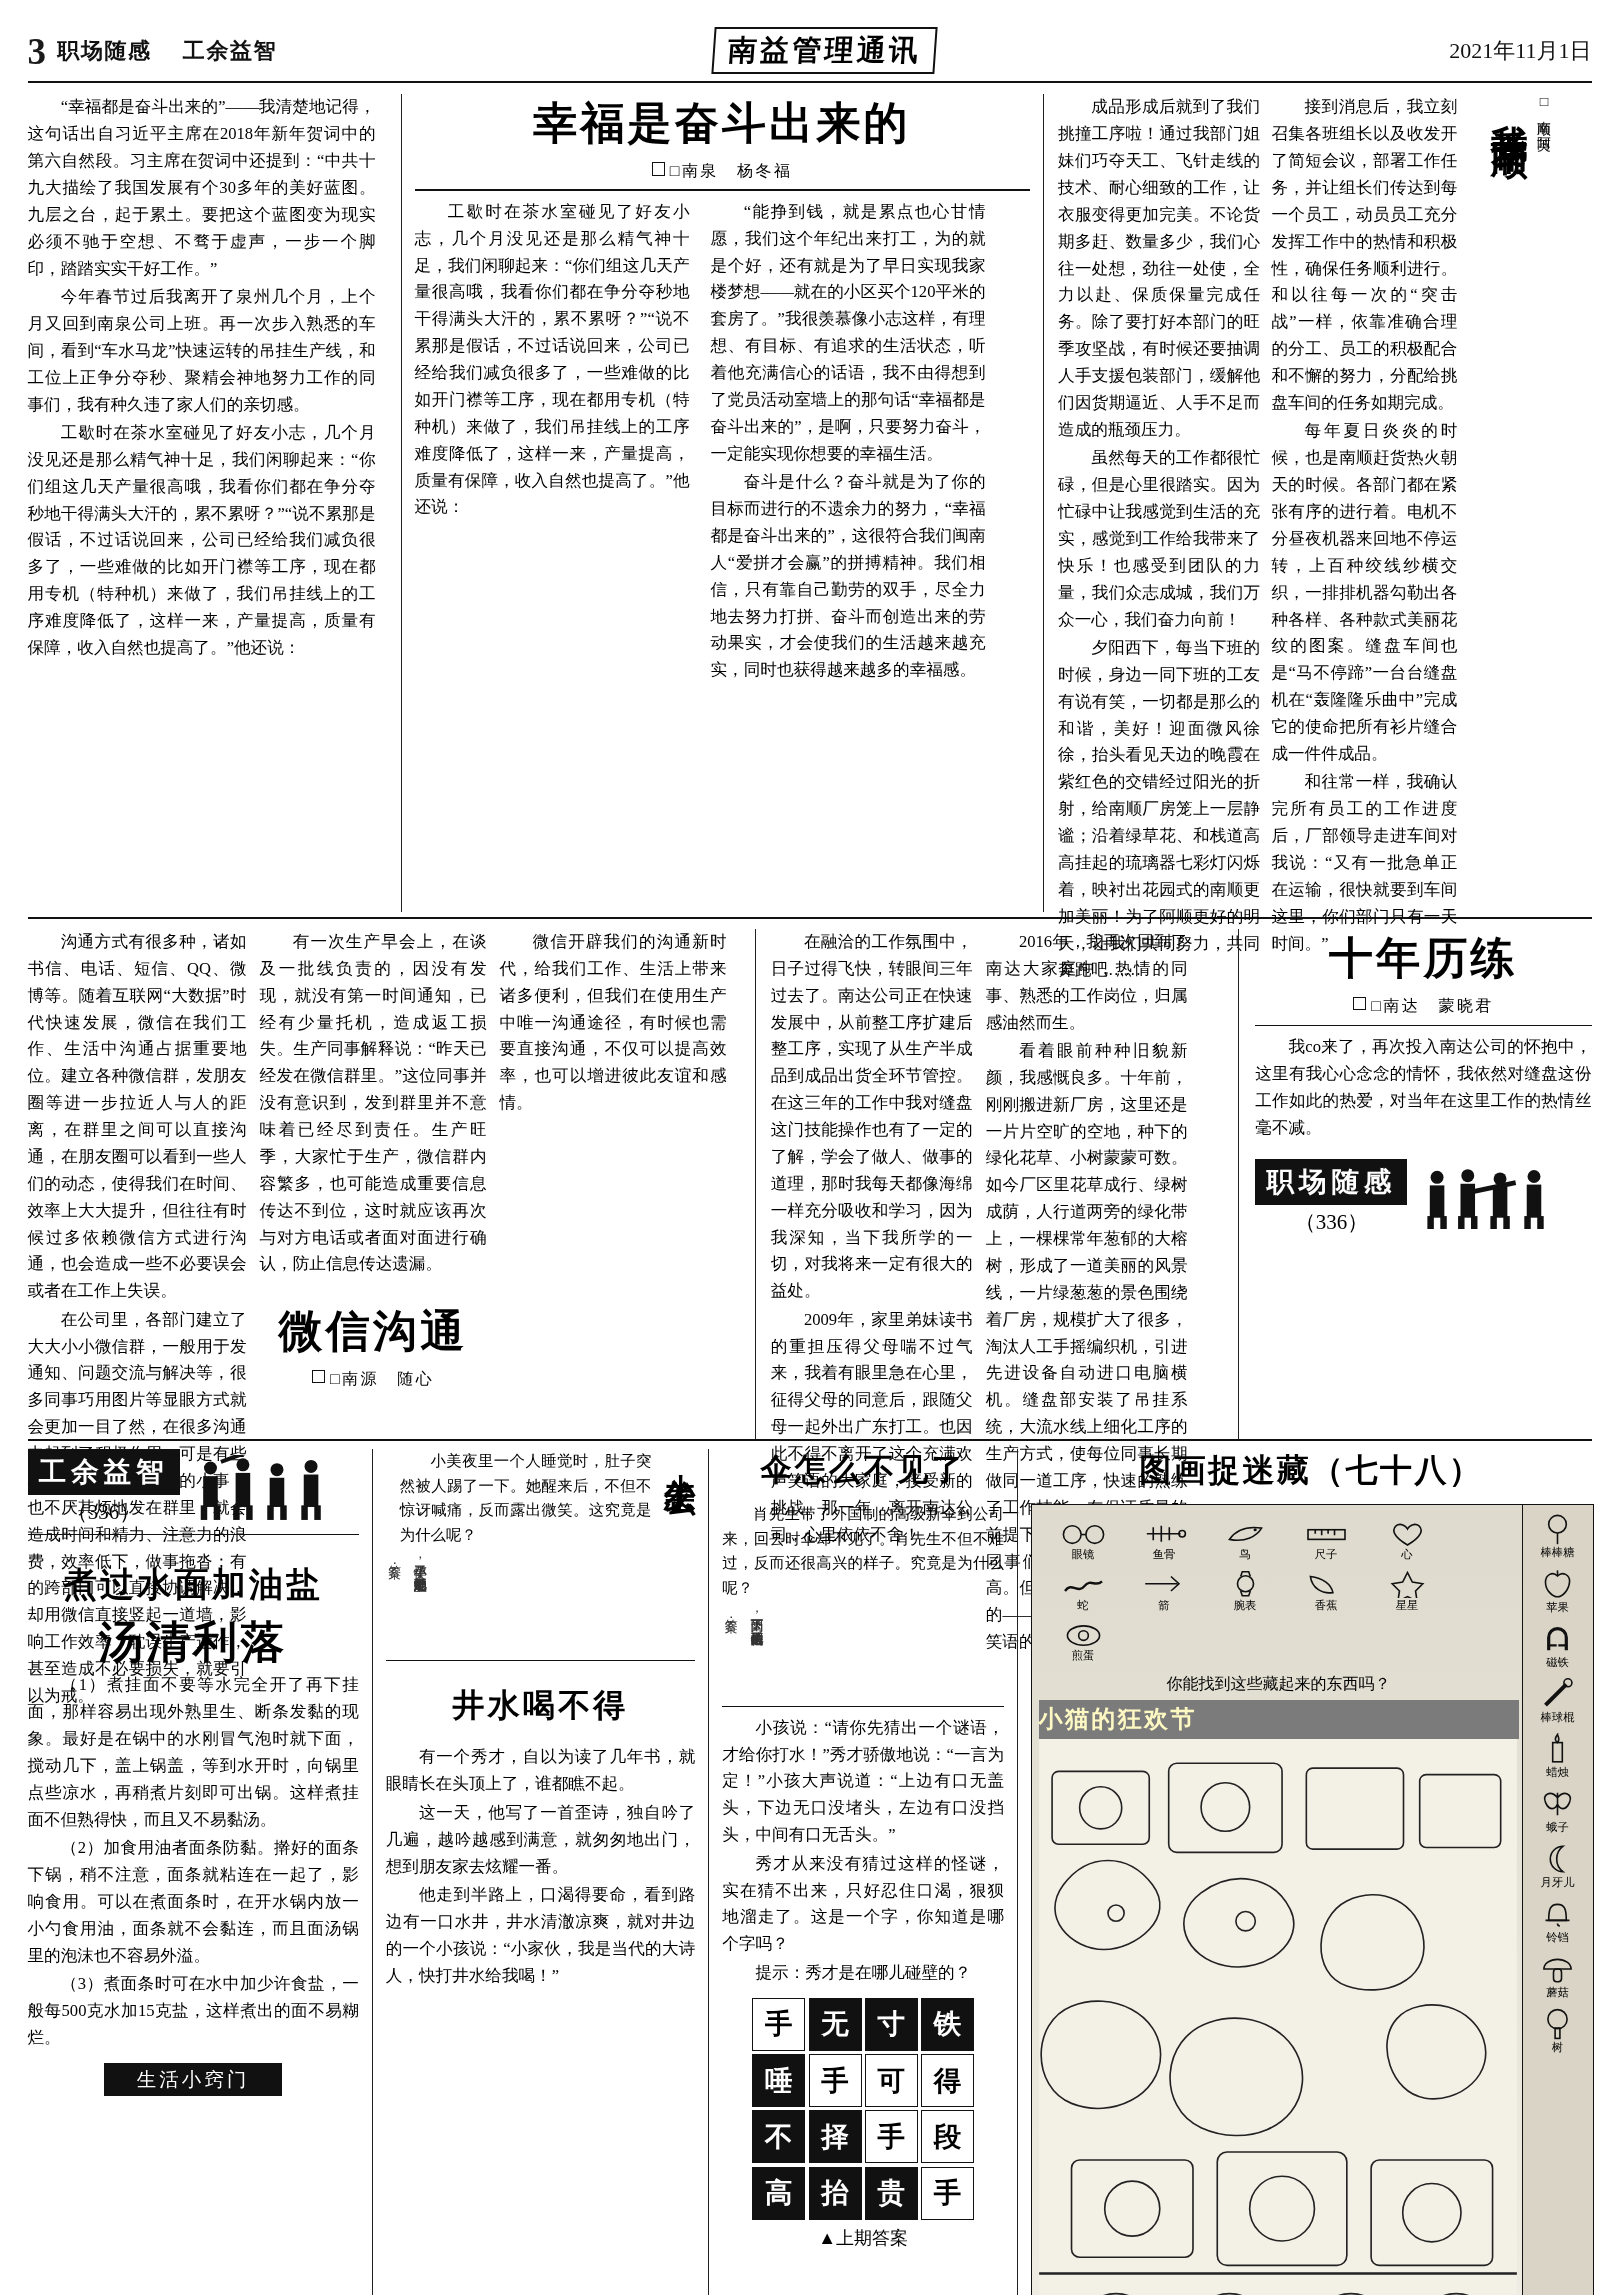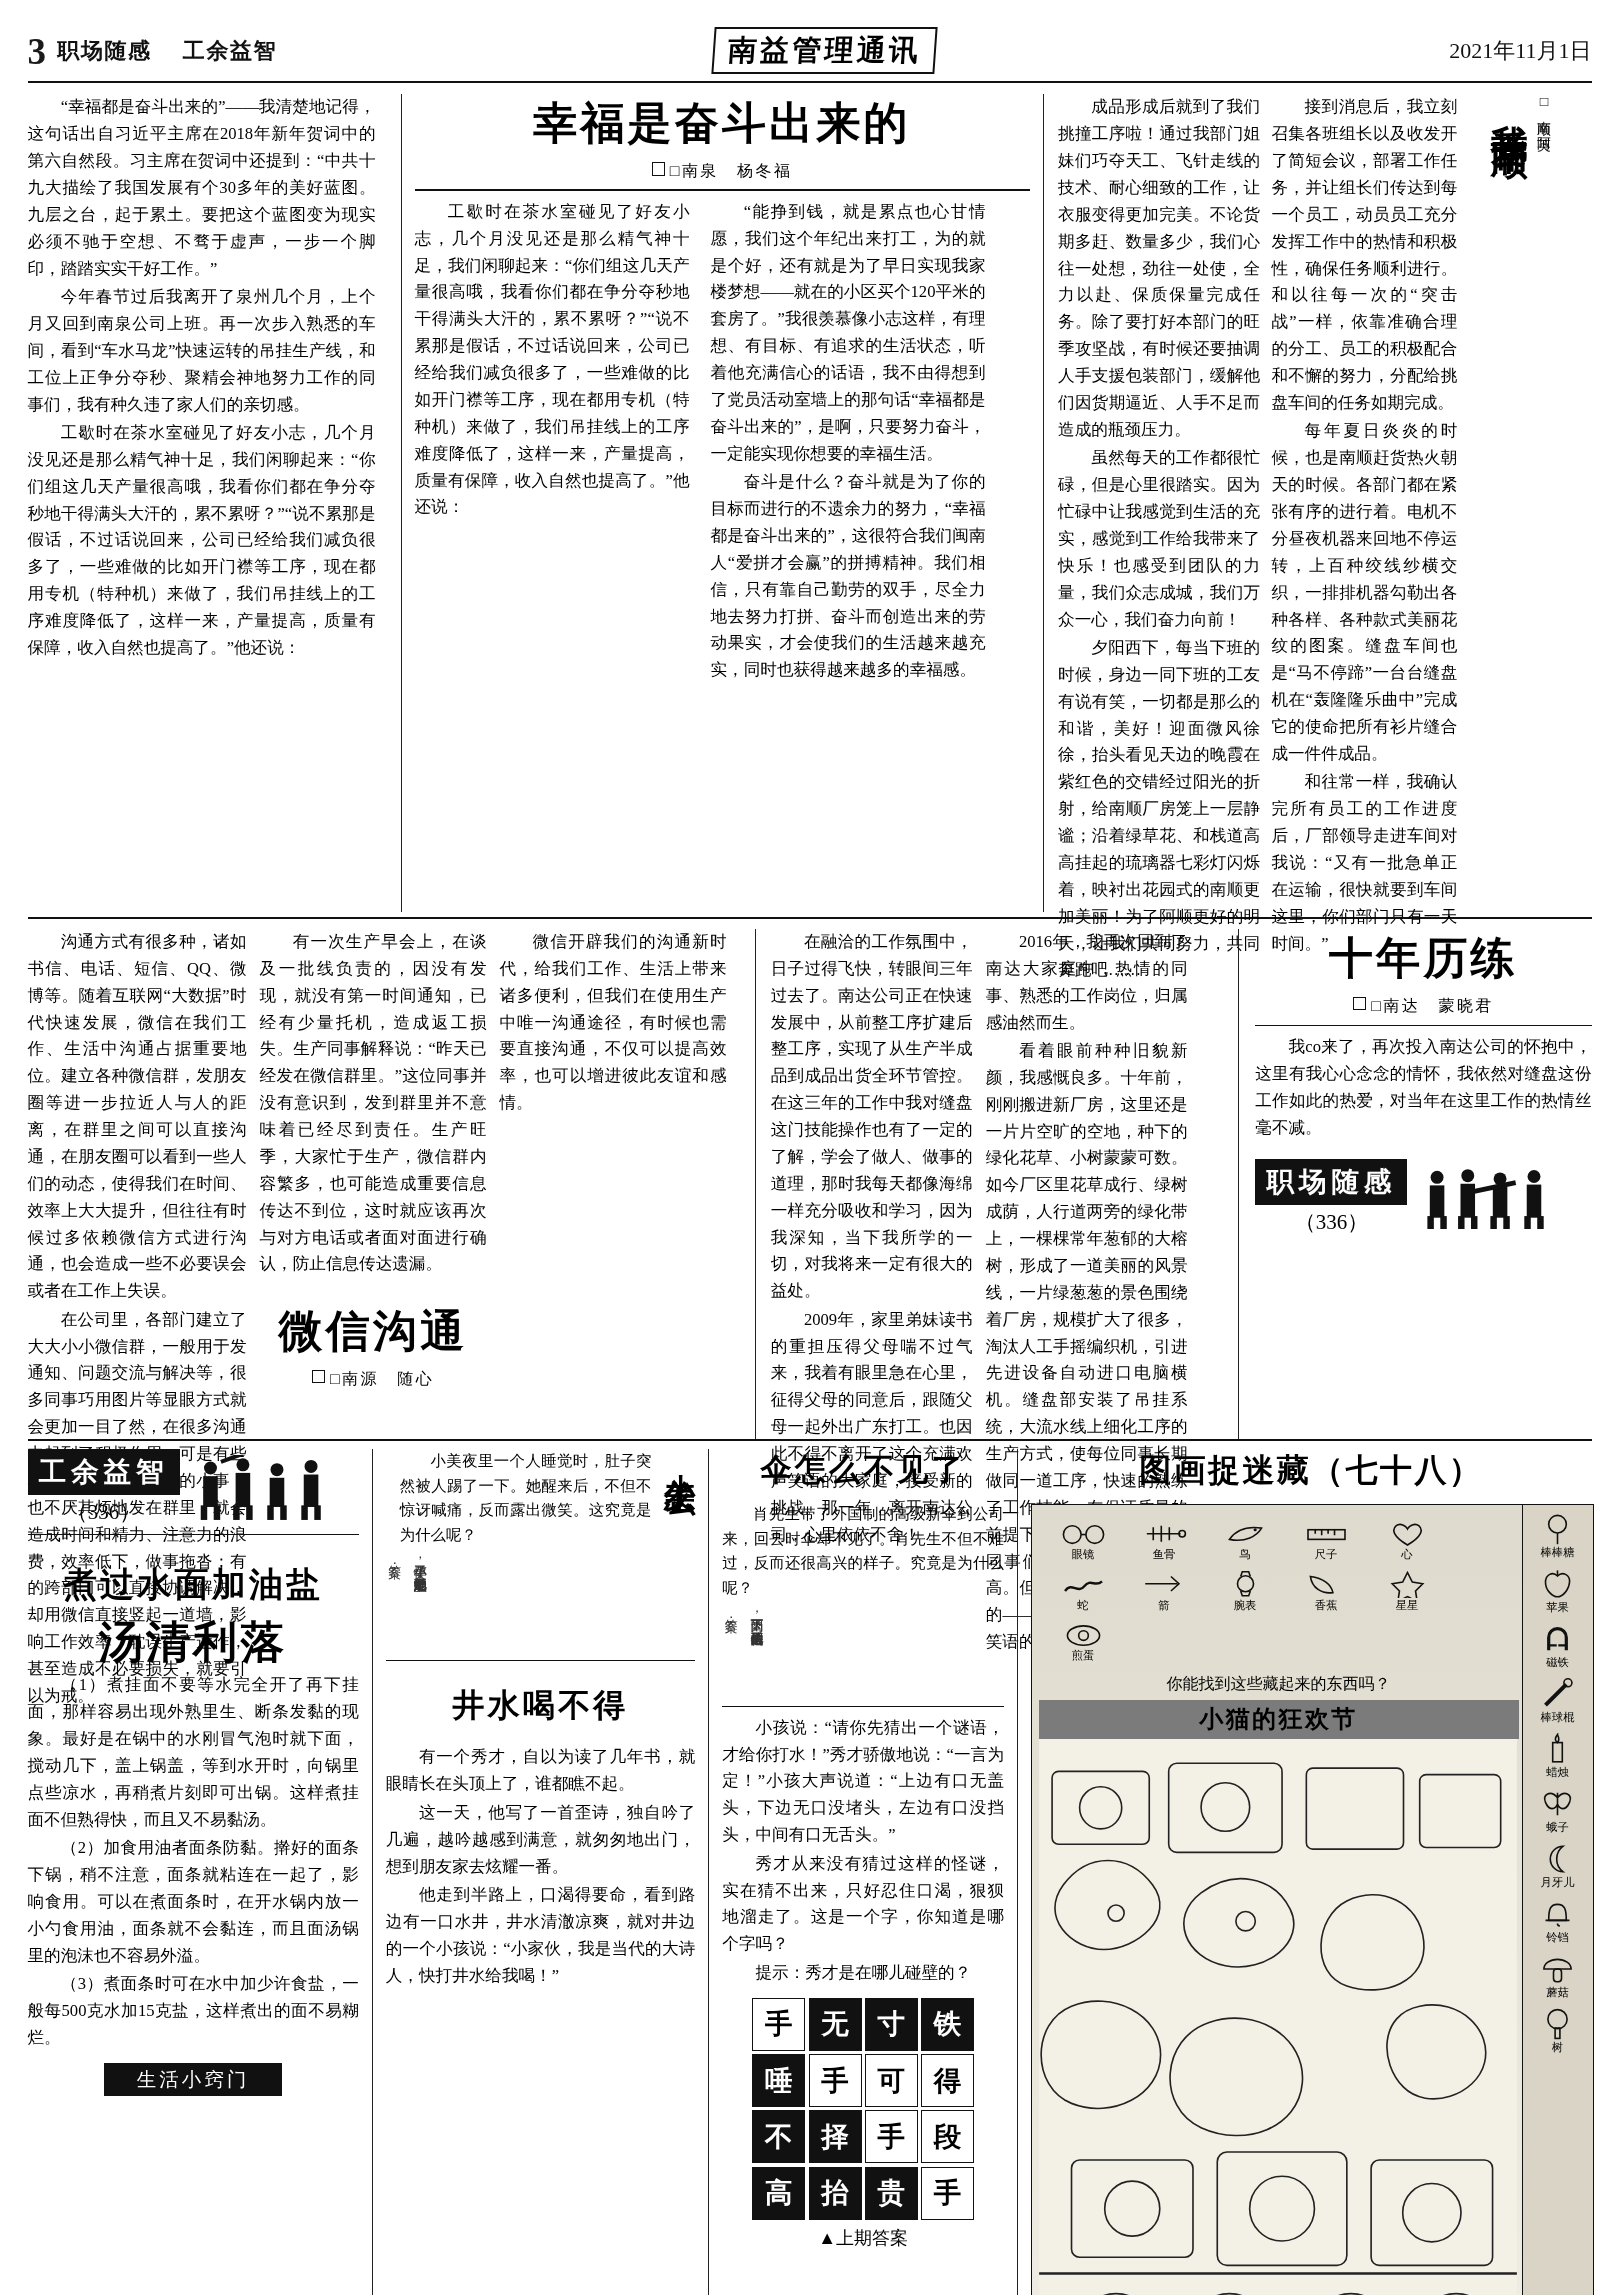--- a/index.html
+++ b/index.html
@@ -66,21 +66,21 @@
   .vert-small{writing-mode:vertical-rl;text-orientation:upright;font-size:13.8px;line-height:1.5;letter-spacing:0.8px;}
 
   .grid4{display:grid;grid-template-columns:repeat(4,53px);grid-template-rows:repeat(4,53px);gap:3.2px;justify-content:center;margin-top:11.3px;}
   .cellw{background:#fff;border:1.6px solid #111;display:flex;align-items:center;justify-content:center;font-size:27.5px;font-weight:bold;}
   .cellb{background:#111;color:#fff;display:flex;align-items:center;justify-content:center;font-size:27.5px;font-weight:bold;}
 
   .tipbox{background:#111;color:#fff;font-size:19.4px;letter-spacing:3.2px;text-align:center;padding:3px 0;width:178px;margin:11.3px auto 0 auto;}
   .ans-label{font-size:18px;text-align:center;margin-top:6.5px;}
   .answer-vert{writing-mode:vertical-rl;font-size:13px;color:#333;line-height:1.35;}
   .hidden-pic{position:relative;width:100%;height:810px;background:linear-gradient(#dedacd,#efece3);border:0.8px solid #111;overflow:hidden;}
-  .hp-band{background:#7b7b7b;color:#000000;text-align:center;font-size:24px;font-weight:bold;letter-spacing:2.4px;padding:3.2px 0;}
+  .hp-band{background:#7b7b7b;color:#fef9c3;font-size:24px;font-weight:bold;letter-spacing:2.4px;padding:3.2px 0;}
   .hp-objects{display:flex;flex-wrap:wrap;gap:8px;padding:8px;}
   .hp-obj{width:73px;text-align:center;font-size:11.3px;}
   .hp-side{position:absolute;right:0;top:0;width:70px;height:100%;background:#d9d4c6;border-left:0.8px solid #111;}
   .hp-side .hp-obj{width:70px;margin-top:8px;}
   .svg-ico{display:block;margin:0 auto;}
   .sec1 .col-text,.sec2 .col-text,.sec3 .col-text{hyphens:none;}
 </style>
 </head>
 <body>
 

